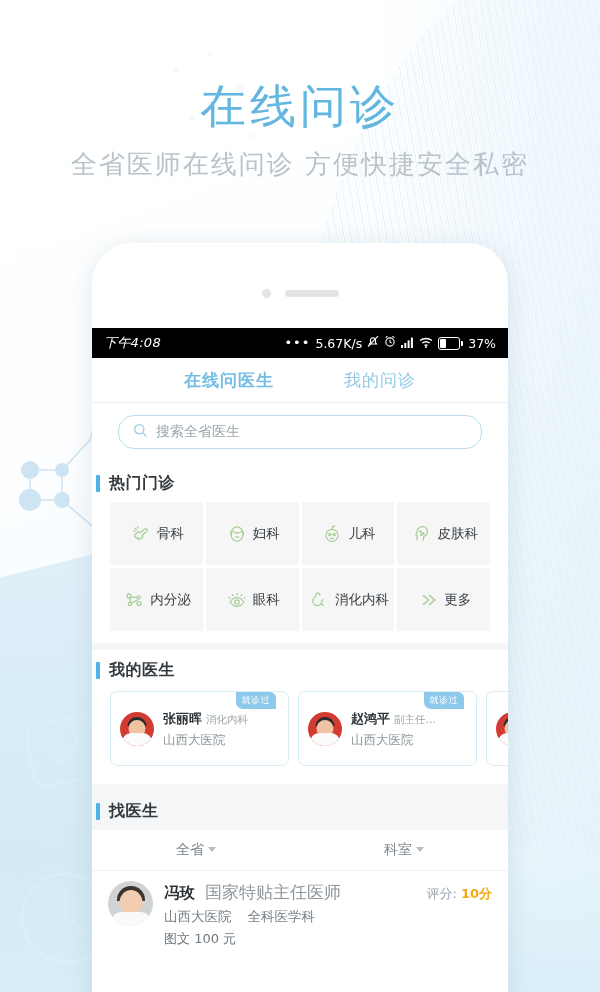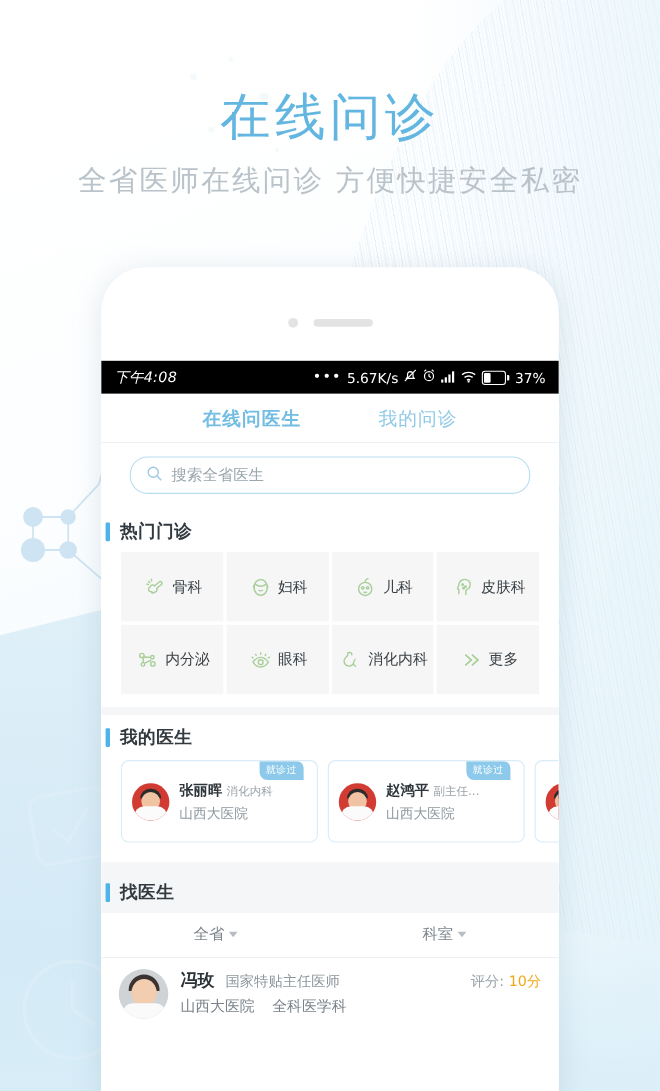--- a/index.html
+++ b/index.html
@@ -103,23 +103,23 @@
     position:relative;overflow:hidden;}
   .li-face{position:absolute;left:50%;top:9px;transform:translateX(-50%);
     width:23px;height:25px;border-radius:50%;background:#f2cdb0;}
   .li-hair{position:absolute;left:50%;top:5px;transform:translateX(-50%);
     width:28px;height:15px;border-radius:14px 14px 0 0;background:#3a3330;}
   .li-coat{position:absolute;left:50%;bottom:0;transform:translateX(-50%);
     width:40px;height:14px;border-radius:10px 10px 0 0;background:#fafafa;}
   .li-body{flex:1;min-width:0;}
   .li-r1{display:flex;align-items:baseline;}
   .li-name{font-size:15.5px;color:#2c3337;font-weight:700;}
-  .li-rank{font-size:13px;color:#8d969c;margin-left:10px;}
+  .li-rank{font-size:17px;color:#8d969c;margin-left:10px;}
   .li-score{margin-left:auto;font-size:13px;color:#9aa3a9;white-space:nowrap;}
-  .li-score b{color:#f0a818;font-weight:400;}
+  .li-score b{color:#f0a818;font-weight:700;}
   .li-r2{font-size:13.5px;color:#79828a;margin-top:4px;}
   .li-r2 .dept{margin-left:16px;}
   .li-r3{font-size:13px;color:#79828a;margin-top:4px;white-space:nowrap;
     overflow:hidden;text-overflow:ellipsis;}
   .li-r4{font-size:13px;color:#6e777e;margin-top:4px;}
 </style>
 </head>
 <body>
 
 <div id="bg">
@@ -442,17 +442,18 @@
           <span class="li-name">冯玫</span>
           <span class="li-rank">国家特贴主任医师</span>
           <span class="li-score">
             <span>评分:</span>
             <b>10</b><b>分</b>
           </span>
         </span>
         <span class="li-r2" style="display:block">
           <span>山西大医院</span><span class="dept">全科医学科</span>
         </span>
+        <span class="li-r4" style="display:block">图文 100 元</span>
       </span>
     </div>
 
   </div>
 </div>
 
 </body></html>

